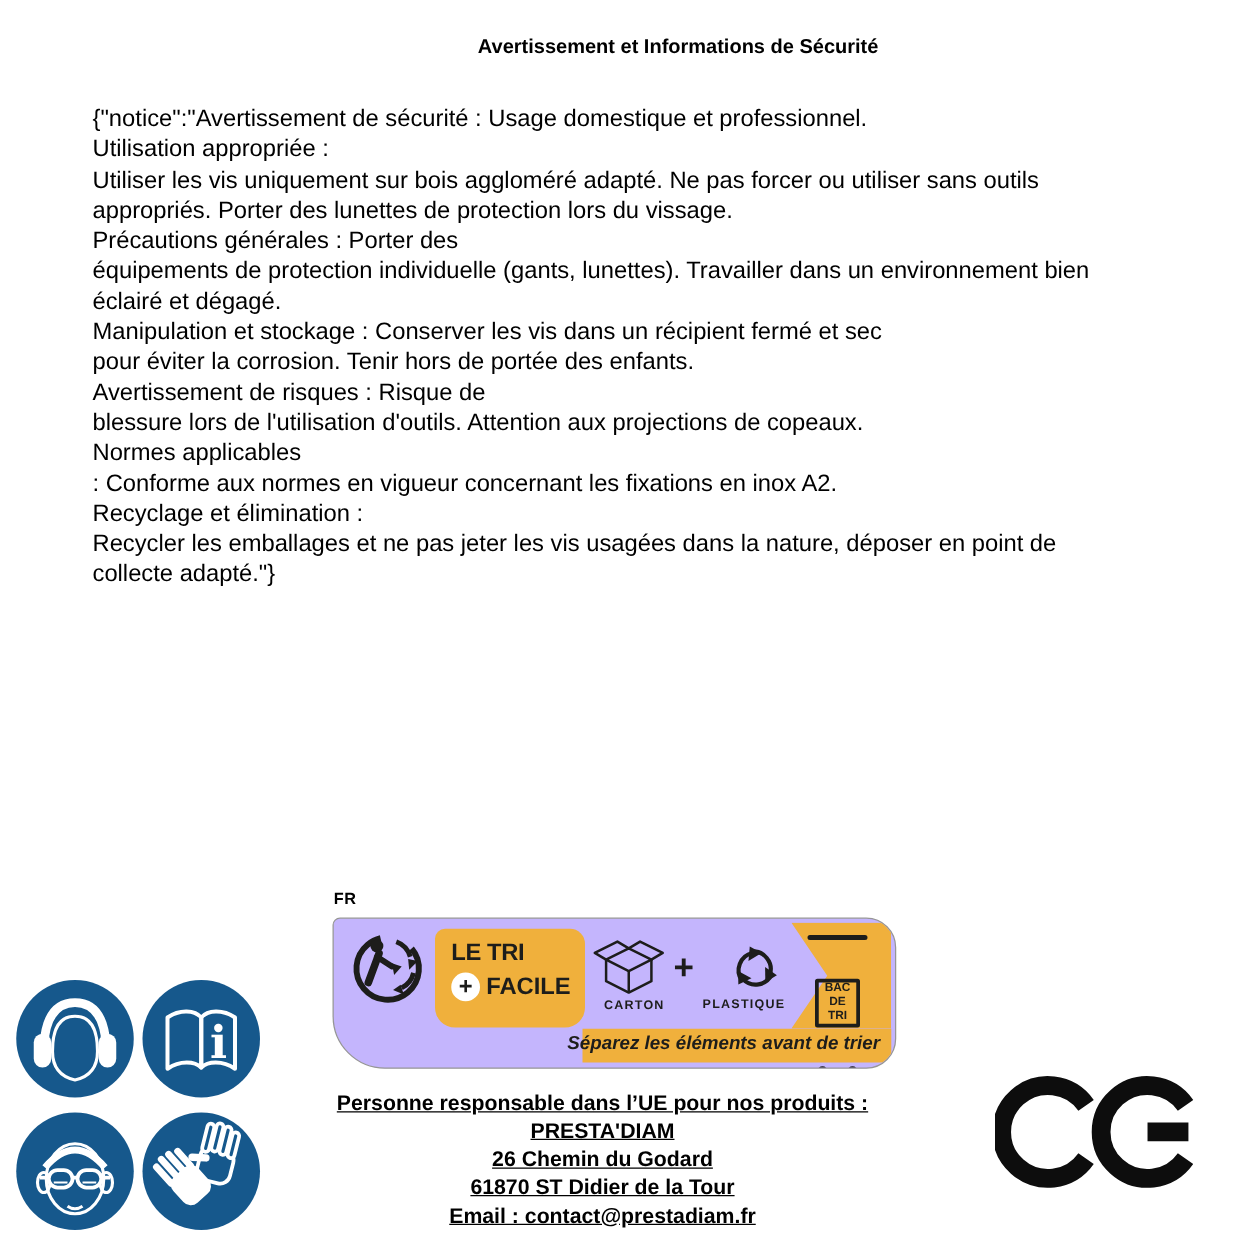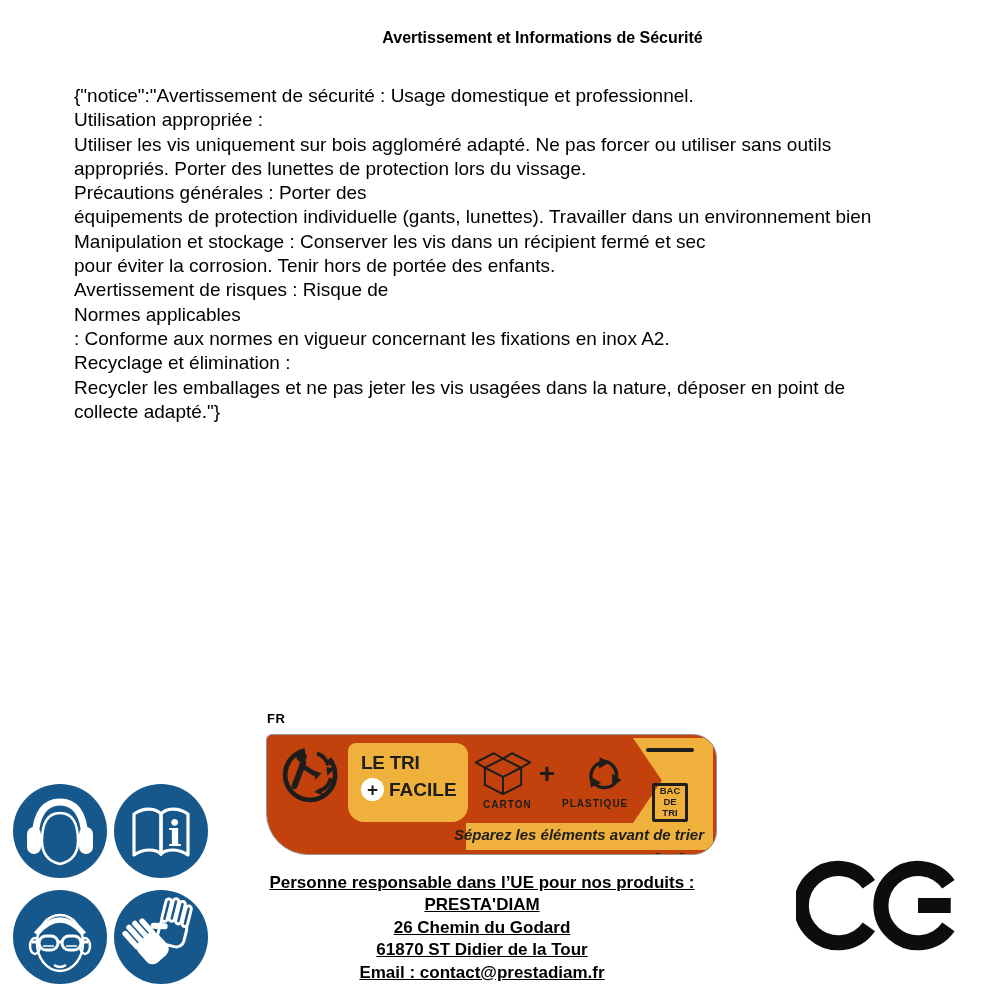--- a/index.html
+++ b/index.html
@@ -8,21 +8,21 @@
   .title{position:absolute;top:29px;left:0;width:100%;text-align:center;
          font-size:16px;font-weight:bold;margin-left:40px;}
   .notice{position:absolute;left:74px;top:84px;width:880px;font-size:19px;line-height:24.3px;}
   .notice div{white-space:pre;}
   
   .icons-grid{position:absolute;left:12px;top:783px;width:202px;
               display:grid;grid-template-columns:98px 98px;grid-auto-rows:98px;gap:8px 3px;}
   .icons-grid svg{display:block;}
   
   .fr-code{position:absolute;left:267px;top:711px;font-size:13px;font-weight:bold;letter-spacing:.5px;}
-  .label-box{position:absolute;left:266px;top:734px;width:449px;height:119px;background:#c2410c;
+  .label-box{position:absolute;left:266px;top:734px;width:449px;height:119px;background:#c4b5fd;
              border:1.5px solid #969696;border-radius:6px 24px 24px 42px;overflow:hidden;}
   .triman{position:absolute;left:12px;top:8px;}
   .strip{position:absolute;left:199px;top:88px;right:3px;height:27px;}
   .yellow-right{position:absolute;left:366px;top:3px;right:3px;height:85px;
                 clip-path:polygon(0 0,100% 0,100% 100%,0 100%,36% 50%);}
   .tri-block{position:absolute;left:81px;top:8px;width:120px;height:79px;
              border-radius:8px 12px 16px 16px;box-sizing:border-box;padding:9px 0 0 13px;}
   .tri-l1{font-size:19px;font-weight:bold;letter-spacing:-.3px;color:#1d1d1b;}
   .tri-l2{display:flex;align-items:center;margin-top:4px;font-size:19px;font-weight:bold;color:#1d1d1b;}
   .plus-circle{display:inline-flex;align-items:center;justify-content:center;width:23px;height:23px;
@@ -56,23 +56,25 @@
 
   <div class="title">Avertissement et Informations de Sécurité</div>
 
   <div class="notice">
       <div>{"notice":"Avertissement de sécurité : Usage domestique et professionnel.</div>
       <div>Utilisation appropriée :</div>
       <div>Utiliser les vis uniquement sur bois aggloméré adapté. Ne pas forcer ou utiliser sans outils</div>
       <div>appropriés. Porter des lunettes de protection lors du vissage.</div>
       <div>Précautions générales : Porter des</div>
       <div>équipements de protection individuelle (gants, lunettes). Travailler dans un environnement bien</div>
+      <div>éclairé et dégagé.</div>
       <div>Manipulation et stockage : Conserver les vis dans un récipient fermé et sec</div>
       <div>pour éviter la corrosion. Tenir hors de portée des enfants.</div>
       <div>Avertissement de risques : Risque de</div>
+      <div>blessure lors de l'utilisation d'outils. Attention aux projections de copeaux.</div>
       <div>Normes applicables</div>
       <div>: Conforme aux normes en vigueur concernant les fixations en inox A2.</div>
       <div>Recyclage et élimination :</div>
       <div>Recycler les emballages et ne pas jeter les vis usagées dans la nature, déposer en point de</div>
       <div>collecte adapté."}</div>
     </div>
 
   <div class="icons-grid">
 
     <svg width="96" height="96" viewBox="0 0 96 96">

